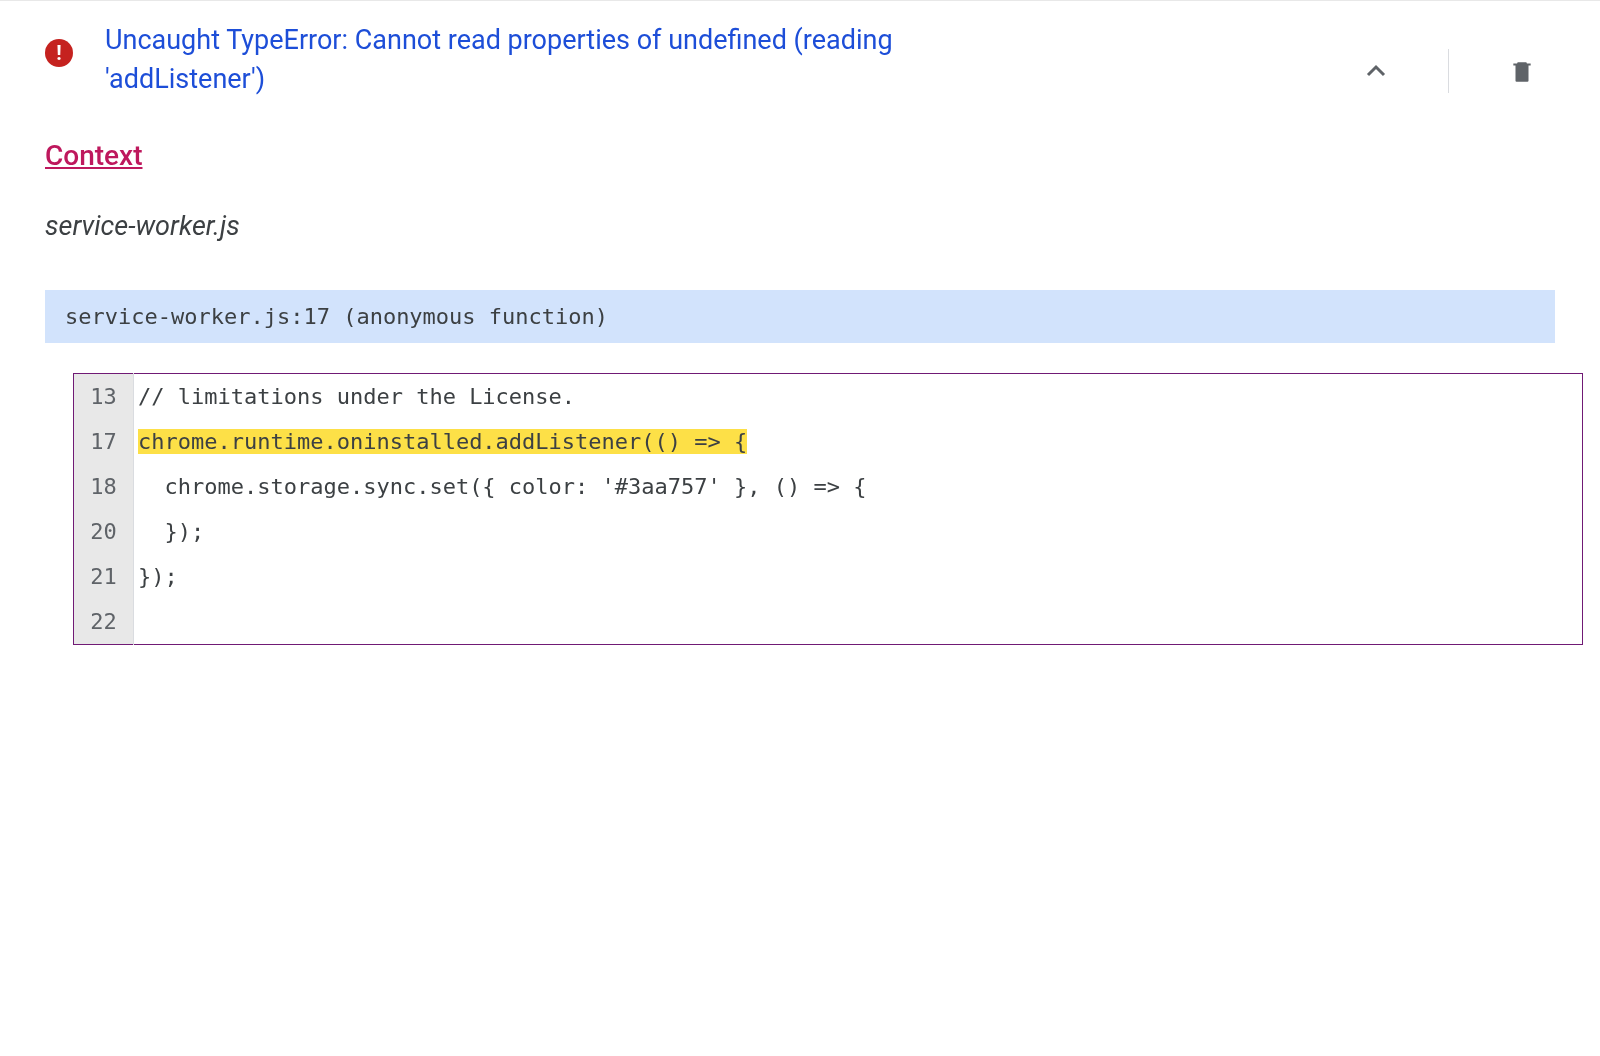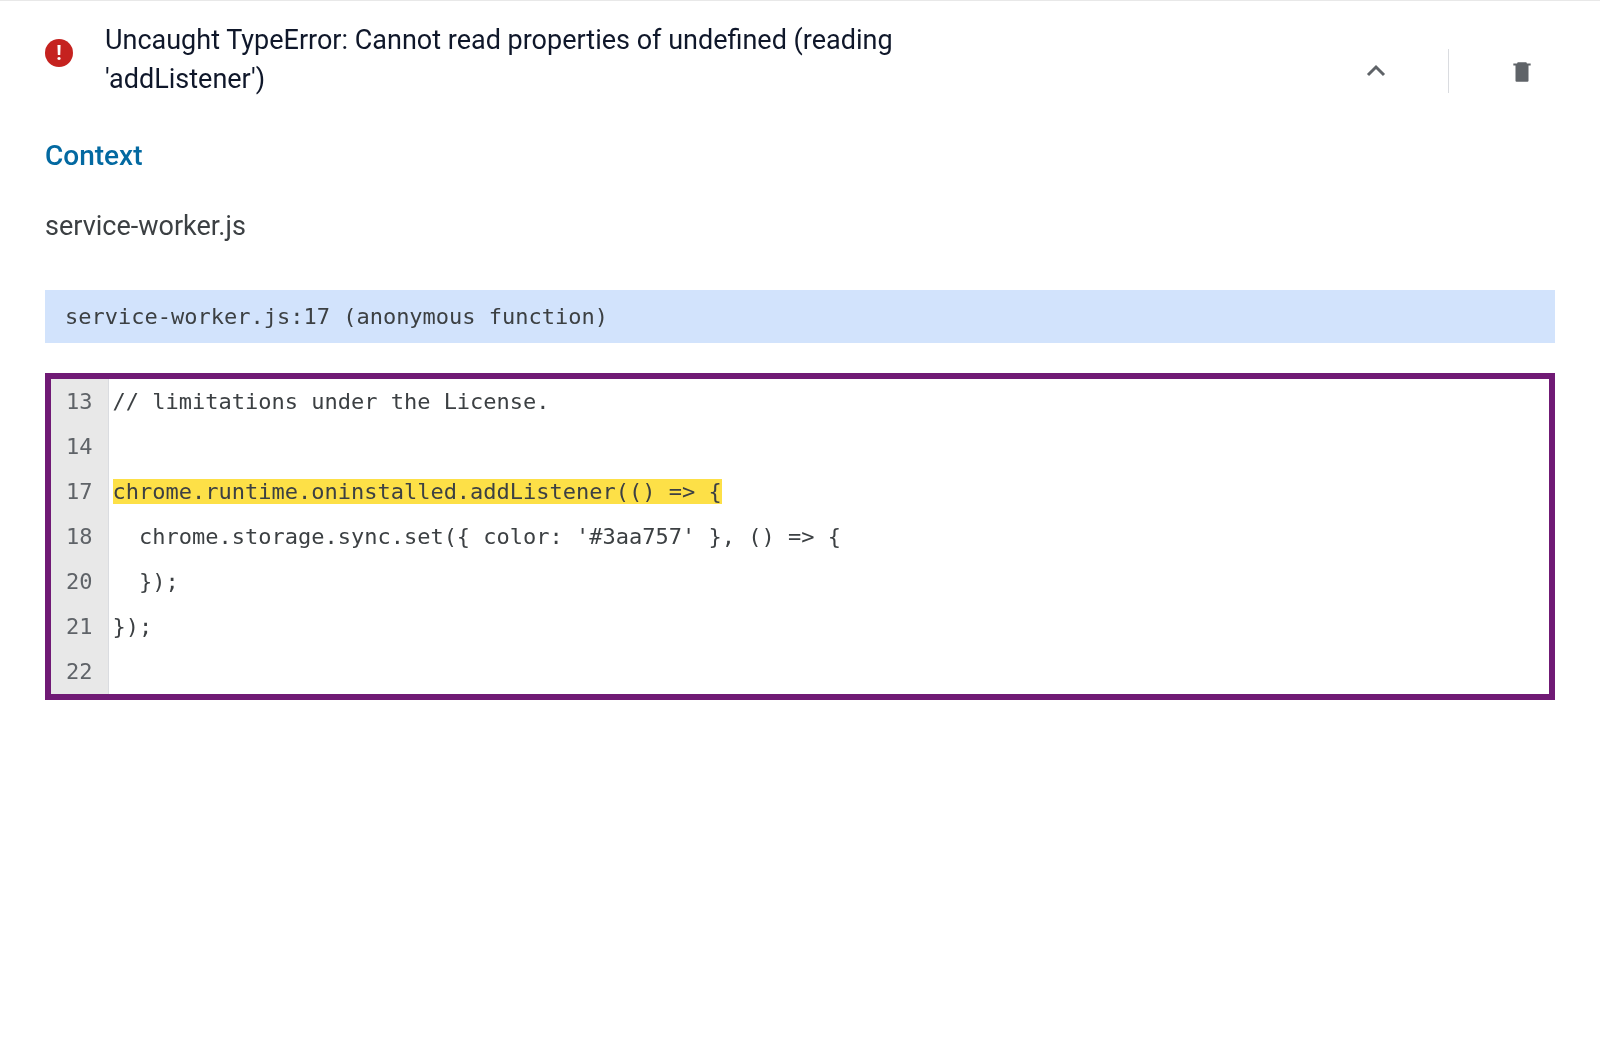--- a/index.html
+++ b/index.html
@@ -38,21 +38,21 @@
       justify-content: center;
     }
     .error-icon::before {
       content: "!";
       color: #fff;
       font-weight: bold;
       font-size: 20px;
     }
     .error-title {
       font-size: 27px;
-      color: #0f172a;
+      color: #1d4ed8;
       line-height: 1.45;
       font-weight: 400;
       flex: 1;
       max-width: 860px;
       margin-left: 8px;
     }
     .header-actions {
       display: flex;
       align-items: center;
       gap: 60px;
@@ -84,45 +84,48 @@
       color: #5f6368;
       margin-right: 20px;
     }
     .trash-icon svg {
       width: 100%;
       height: 100%;
       fill: currentColor;
     }
     .section-heading {
       font-size: 28px;
-      color: #0369a1;
+      color: #be185d;
       font-weight: 500;
       margin-bottom: 38px;
+      text-decoration: underline;
     }
     .context-value {
       font-size: 27px;
       color: #3c4043;
       margin-bottom: 48px;
+      font-style: italic;
     }
     .stack-frame {
       background: #d2e3fc;
       padding: 14px 20px;
       font-family: "Menlo", "Monaco", "Consolas", monospace;
       font-size: 22px;
       color: #3c4043;
       margin-top: 22px;
       margin-bottom: 30px;
     }
     .code-block {
-      border: 6px solid #701a75;
+      border: 1px solid #701a75;
       font-family: "Menlo", "Monaco", "Consolas", monospace;
       font-size: 22px;
       display: table;
       width: 100%;
       border-collapse: collapse;
+      margin-left: 28px;
     }
     .code-row {
       display: table-row;
     }
     .line-number {
       display: table-cell;
       background: #e8e8e8;
       color: #5f6368;
       text-align: center;
       padding: 10px 14px;
@@ -188,24 +191,20 @@
   <div class="context-value">service-worker.js</div>
 
   <div class="stack-frame">service-worker.js:17 (anonymous function)</div>
 
   <div class="code-block" id="code-block">
       <div class="code-row">
         <div class="line-number">13</div>
         <div class="code-content">// limitations under the License.</div>
       </div>
       <div class="code-row">
-        <div class="line-number">14</div>
-        <div class="code-content">&nbsp;</div>
-      </div>
-      <div class="code-row">
         <div class="line-number">17</div>
         <div class="code-content"><span class="highlighted">chrome.runtime.oninstalled.addListener(() =&gt; {</span></div>
       </div>
       <div class="code-row">
         <div class="line-number">18</div>
         <div class="code-content">  chrome.storage.sync.set({ color: '#3aa757' }, () =&gt; {</div>
       </div>
       <div class="code-row">
         <div class="line-number">20</div>
         <div class="code-content">  });</div>

